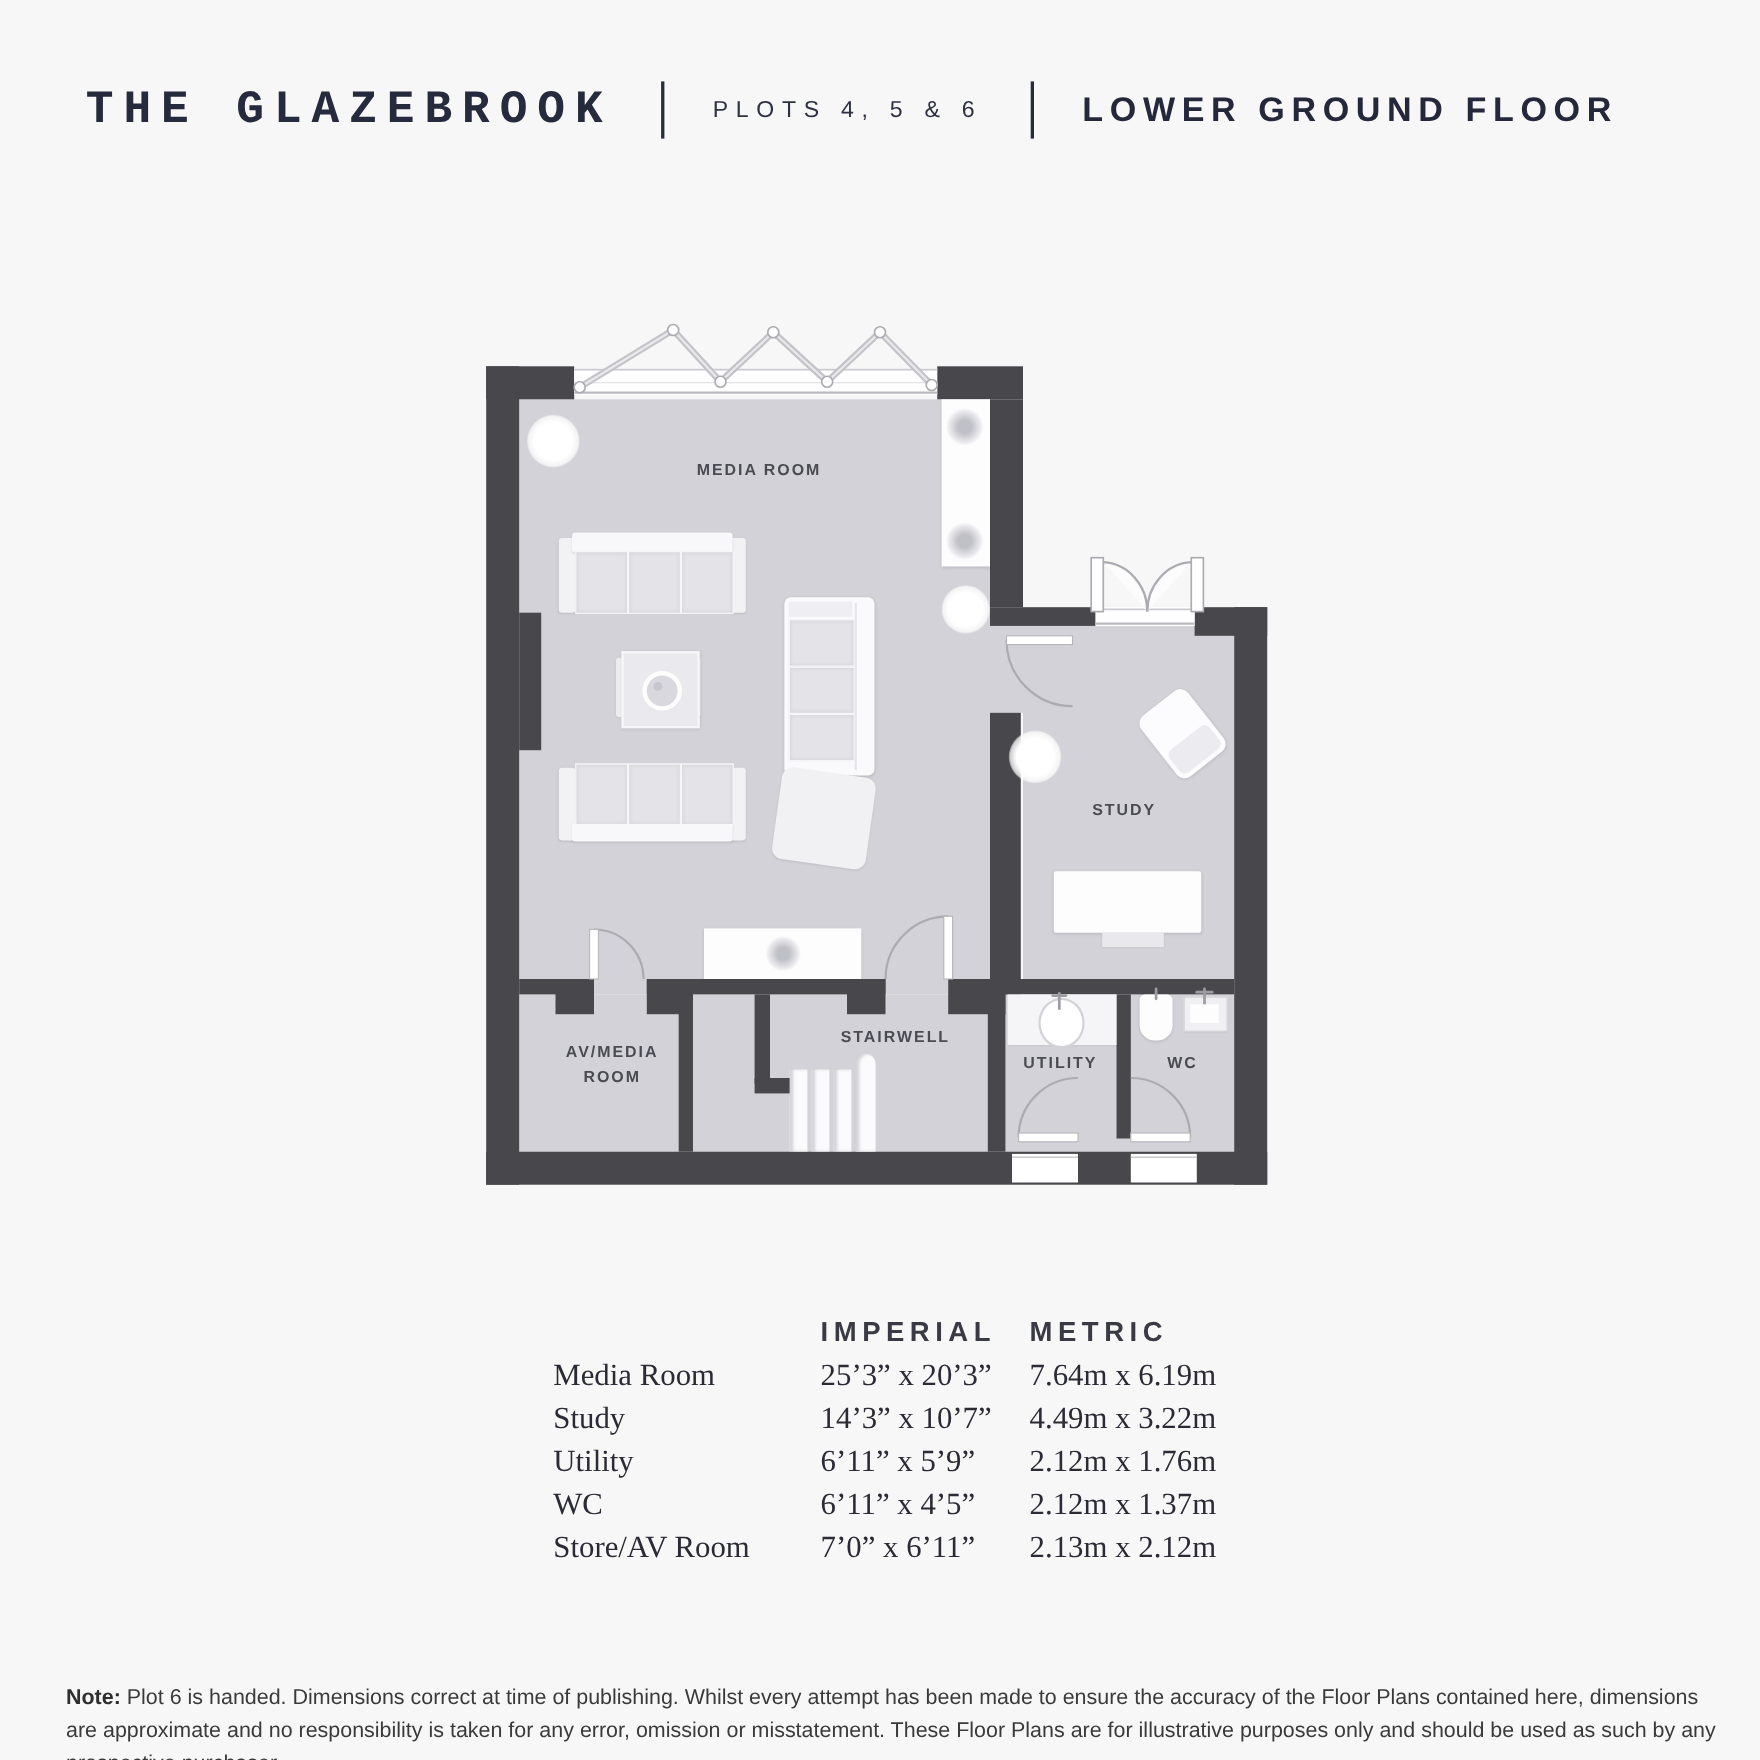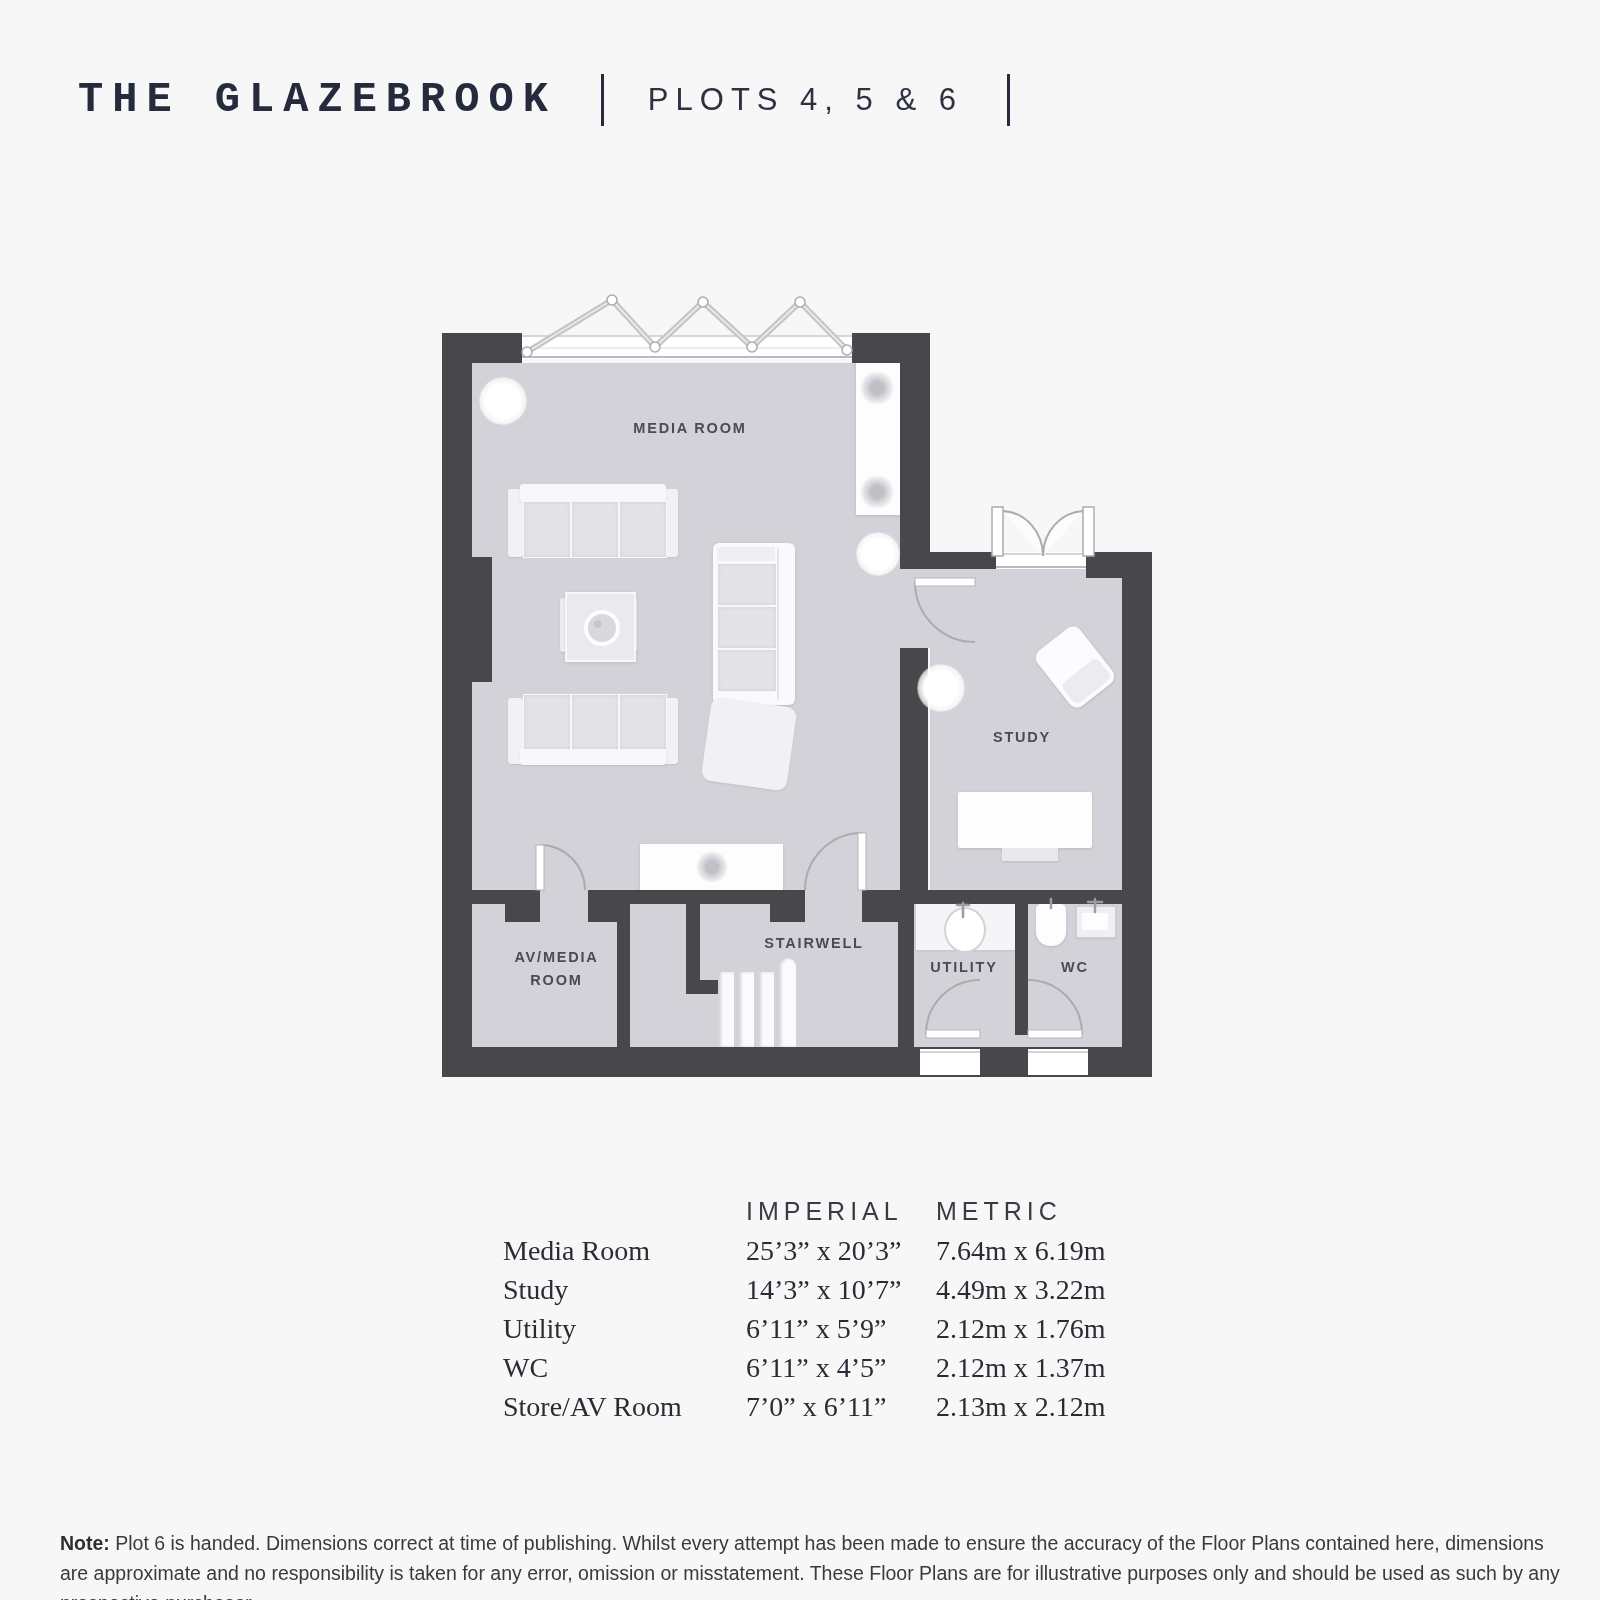--- a/index.html
+++ b/index.html
@@ -15,21 +15,21 @@
     display:flex;align-items:center;white-space:nowrap;
   }
   .brand-title{
     font-family:Liberation Mono, monospace;
     font-size:42px;font-weight:700;letter-spacing:9px;color:#252a3c;
   }
   .header-sep{
     width:3px;height:52px;background:#272b3d;margin:0 44px;
   }
   .plots-label{
-    font-size:31px;font-weight:500;letter-spacing:7px;color:#2e3140;
+    font-size:21px;font-weight:500;letter-spacing:7px;color:#2e3140;
   }
   .floor-label{
     font-size:31px;font-weight:700;letter-spacing:6px;color:#24283a;
   }
   
   .wall{position:absolute;background:#48484c;}
   .floor{position:absolute;background:#d2d2d8;}
   .white-item{position:absolute;background:#fdfdfe;box-shadow:0 1px 3px rgba(40,40,50,.14);}
   .soft-item{position:absolute;background:#f2f2f5;box-shadow:0 1px 2px rgba(40,40,50,.10);border-radius:3px;}
   .cushion{position:absolute;background:#e3e3e8;border:1px solid #f8f8fa;box-shadow:inset 0 0 4px rgba(120,120,130,.18);}
@@ -42,21 +42,21 @@
     font-size:14.5px;font-weight:700;letter-spacing:1.8px;color:#4b4b53;
   }
   .tread{position:absolute;background:#fbfbfd;box-shadow:inset 3px 0 3px rgba(70,70,80,.22);}
   
   .dims{
     position:absolute;left:503px;top:1192px;
     display:grid;grid-template-columns:243px 190px 220px;grid-auto-rows:39px;
     align-items:center;
   }
   .dims .hdr{
-    font-size:25px;font-weight:400;letter-spacing:5px;color:#3a3a45;
+    font-size:25px;font-weight:700;letter-spacing:5px;color:#3a3a45;
     height:48px;display:flex;align-items:center;
   }
   .dims .cell{
     font-family:"Liberation Serif", serif;
     font-size:28px;color:#2b2b35;
   }
   
   .footer-note{
     position:absolute;left:60px;top:1528px;width:1502px;
     font-size:19.5px;line-height:30px;color:#3a3a3a;
@@ -65,20 +65,21 @@
   svg{position:absolute;left:0;top:0;pointer-events:none;}
 </style>
 </head>
 <body>
 
 <div class="header-row">
   <span class="brand-title">THE GLAZEBROOK</span>
   <span class="header-sep"></span>
   <span class="plots-label">PLOTS 4, 5 &amp; 6</span>
   <span class="header-sep"></span>
+  <span class="floor-label">LOWER GROUND FLOOR</span>
 </div>
 
 <div>
 
   <div class="floor" style="left:472px;top:363px;width:428px;height:527px;"></div>
   <div class="floor" style="left:930px;top:569px;width:192px;height:323px;"></div>
   <div class="floor" style="left:900px;top:569px;width:30px;height:79px;"></div>
   <div class="floor" style="left:472px;top:904px;width:650px;height:143px;"></div>
   <div class="floor" style="left:540px;top:890px;width:48px;height:14px;"></div>
   <div class="floor" style="left:805px;top:890px;width:57px;height:14px;"></div>

